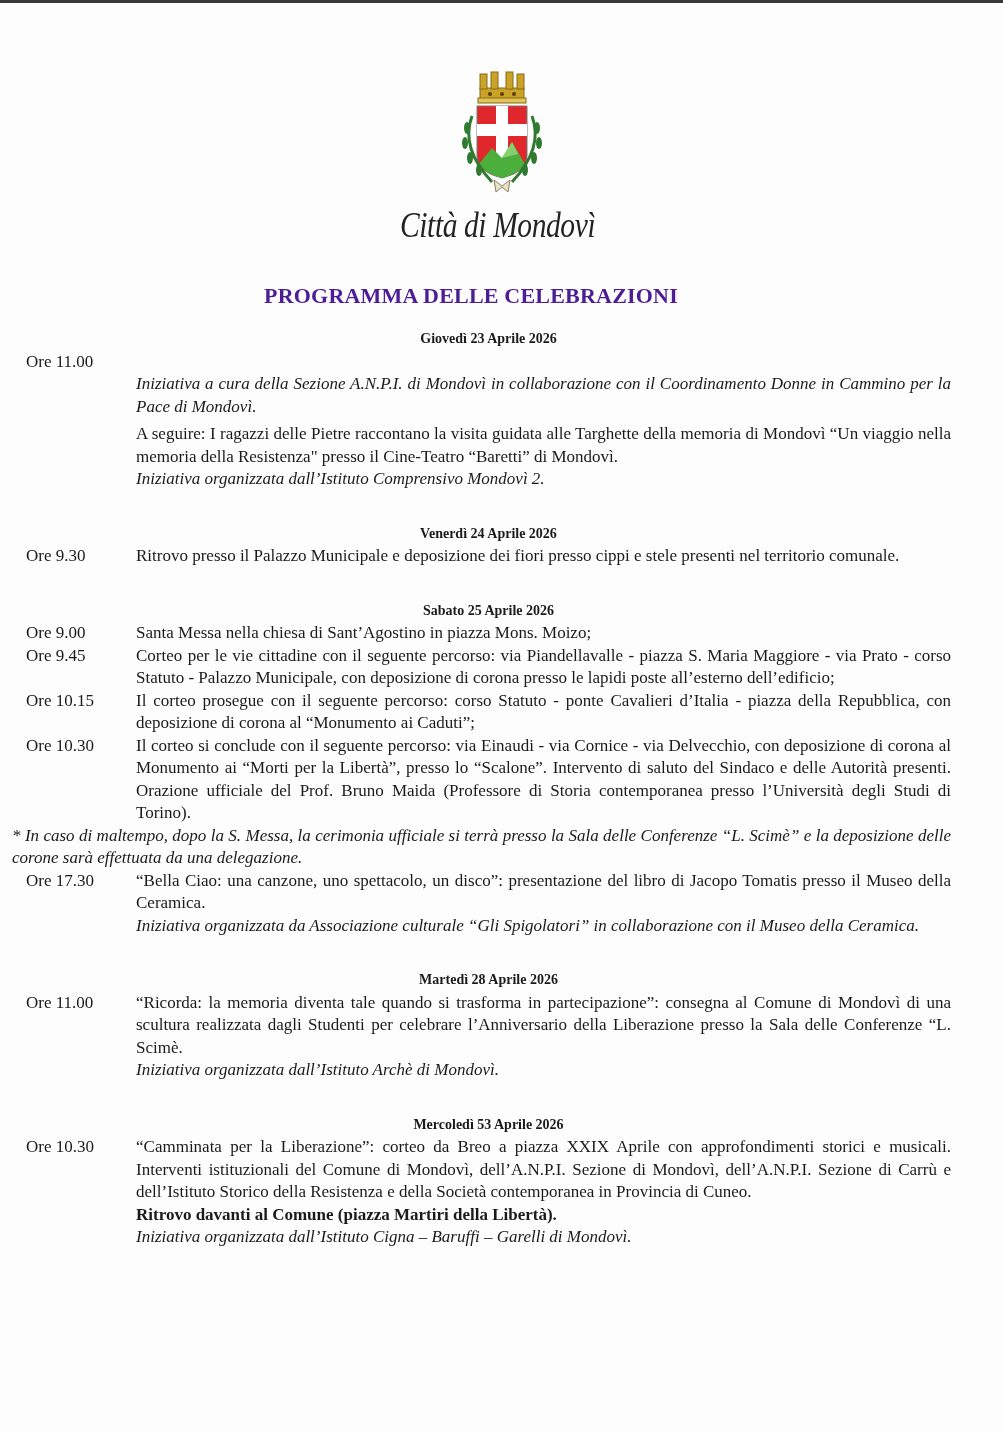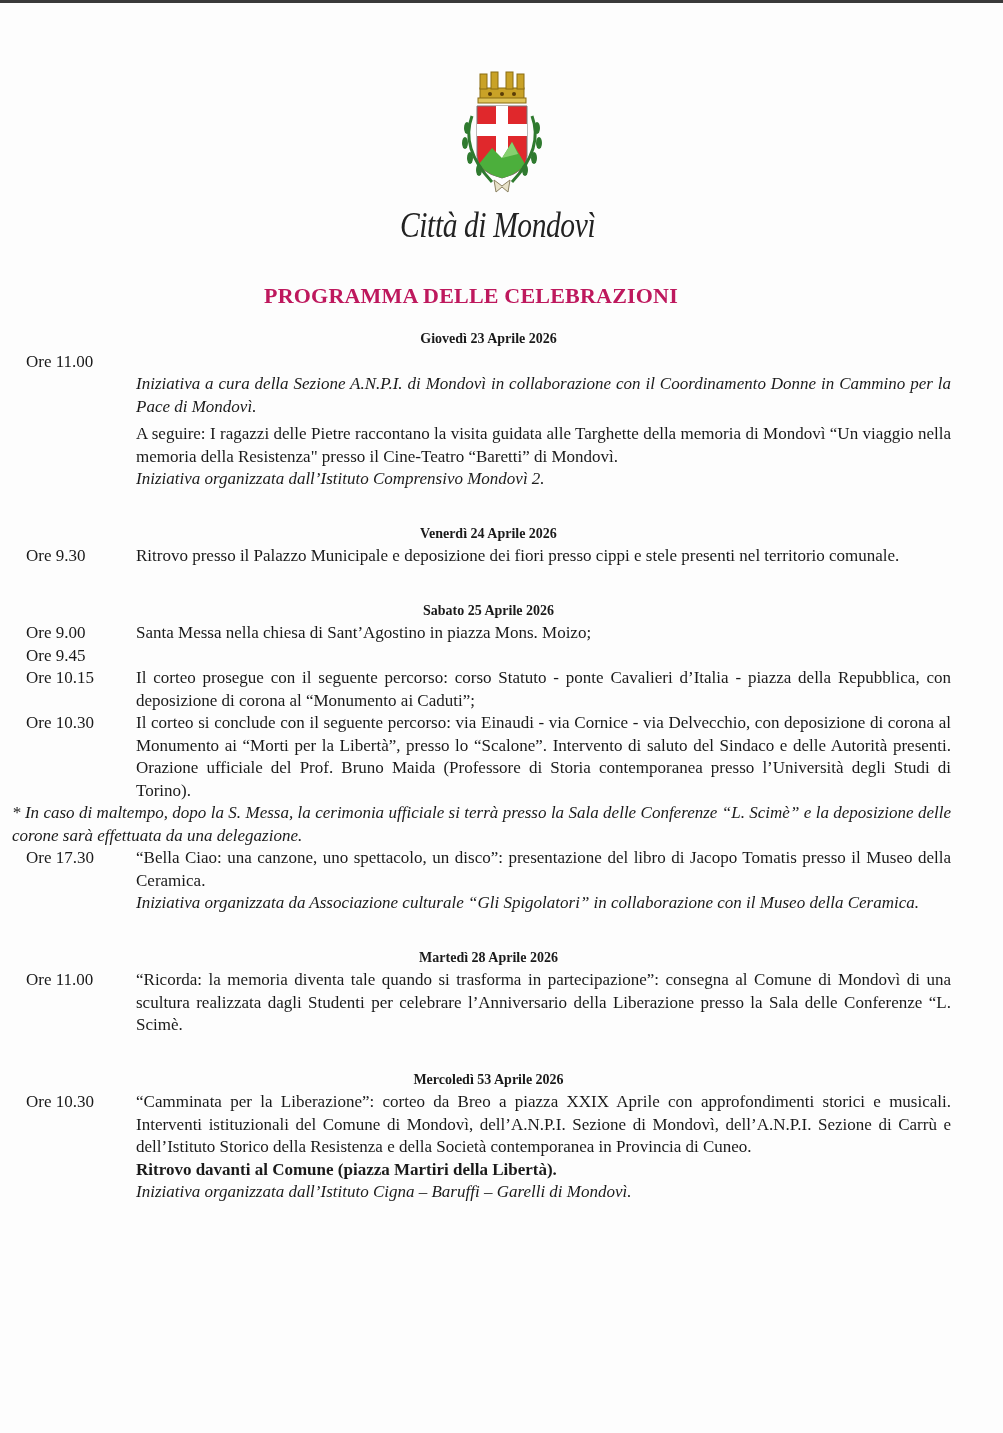--- a/index.html
+++ b/index.html
@@ -7,21 +7,21 @@
     width: 1003px; height: 1433px; background: #fdfdfd; position: relative; overflow: hidden;
     font-family: "Liberation Serif", "DejaVu Serif", serif; color: #1a1a1a;
   }
   .topbar { position: absolute; left: 0; top: 0; width: 1003px; height: 3px; background: #3a3a3a; }
   .page { position: absolute; left: 0; top: 0; width: 1003px; }
   .emblem { position: absolute; left: 452px; top: 68px; width: 100px; height: 128px; }
   .city { position: absolute; left: 0; width: 1003px; top: 204px; text-align: center;
           font-style: italic; font-size: 36px; letter-spacing: -0.5px; color: #222;
           transform: scaleX(0.82); transform-origin: 480px 0; }
   .prog-title { position: absolute; left: 0; width: 942px; top: 283px; text-align: center;
-          font-weight: bold; font-size: 22px; letter-spacing: 0.2px; color: #be185d; }
+          font-weight: bold; font-size: 22px; letter-spacing: 0.2px; color: #4c1d95; }
   .content { position: absolute; left: 26px; top: 328px; width: 925px; font-size: 17px; line-height: 22.5px; }
   .day { text-align: center; font-weight: bold; font-size: 14px; margin: 0; line-height: 22.5px; }
   .day.gap { margin-top: 32px; }
   .row { display: flex; }
   .time { width: 110px; flex: none; white-space: nowrap; }
   .desc { flex: 1; text-align: justify; }
   .note { font-style: italic; padding-left: 110px; text-align: justify; }
   .plain { padding-left: 110px; text-align: justify; margin-top: 5px; }
   .plain.tight { margin-top: 0; font-weight: bold; }
   .footnote { font-style: italic; text-align: justify; margin-left: -24px; padding-left: 10px; text-indent: 0; }
@@ -96,20 +96,21 @@
     </section>
 
     <section>
       <div class="day gap">Sabato 25 Aprile 2026</div>
       <div class="row">
         <div class="time">Ore 9.00</div>
         <div class="desc">Santa Messa nella chiesa di Sant’Agostino in piazza Mons. Moizo;</div>
       </div>
       <div class="row">
         <div class="time">Ore 9.45</div>
+        <div class="desc">Corteo per le vie cittadine con il seguente percorso: via Piandellavalle - piazza S. Maria Maggiore - via Prato - corso Statuto - Palazzo Municipale, con deposizione di corona presso le lapidi poste all’esterno dell’edificio;</div>
       </div>
       <div class="row">
         <div class="time">Ore 10.15</div>
         <div class="desc">Il corteo prosegue con il seguente percorso: corso Statuto - ponte Cavalieri d’Italia - piazza della Repubblica, con deposizione di corona al “Monumento ai Caduti”;</div>
       </div>
       <div class="row">
         <div class="time">Ore 10.30</div>
         <div class="desc">Il corteo si conclude con il seguente percorso: via Einaudi - via Cornice - via Delvecchio, con deposizione di corona al Monumento ai “Morti per la Libertà”, presso lo “Scalone”. Intervento di saluto del Sindaco e delle Autorità presenti. Orazione ufficiale del Prof. Bruno Maida (Professore di Storia contemporanea presso l’Università degli Studi di Torino).</div>
       </div>
       <div class="footnote">* In caso di maltempo, dopo la S. Messa, la cerimonia ufficiale si terrà presso la Sala delle Conferenze “L. Scimè” e la deposizione delle corone sarà effettuata da una delegazione.</div>
@@ -119,20 +120,21 @@
       </div>
       <div class="note">Iniziativa organizzata da Associazione culturale “Gli Spigolatori” in collaborazione con il Museo della Ceramica.</div>
     </section>
 
     <section>
       <div class="day gap">Martedì 28 Aprile 2026</div>
       <div class="row">
         <div class="time">Ore 11.00</div>
         <div class="desc">“Ricorda: la memoria diventa tale quando si trasforma in partecipazione”: consegna al Comune di Mondovì di una scultura realizzata dagli Studenti per celebrare l’Anniversario della Liberazione presso la Sala delle Conferenze “L. Scimè.</div>
       </div>
+      <div class="note">Iniziativa organizzata dall’Istituto Archè di Mondovì.</div>
     </section>
 
     <section>
       <div class="day gap">Mercoledì 53 Aprile 2026</div>
       <div class="row">
         <div class="time">Ore 10.30</div>
         <div class="desc">“Camminata per la Liberazione”: corteo da Breo a piazza XXIX Aprile con approfondimenti storici e musicali. Interventi istituzionali del Comune di Mondovì, dell’A.N.P.I. Sezione di Mondovì, dell’A.N.P.I. Sezione di Carrù e dell’Istituto Storico della Resistenza e della Società contemporanea in Provincia di Cuneo.</div>
       </div>
       <div class="plain tight">Ritrovo davanti al Comune (piazza Martiri della Libertà).</div>
       <div class="note">Iniziativa organizzata dall’Istituto Cigna – Baruffi – Garelli di Mondovì.</div>

